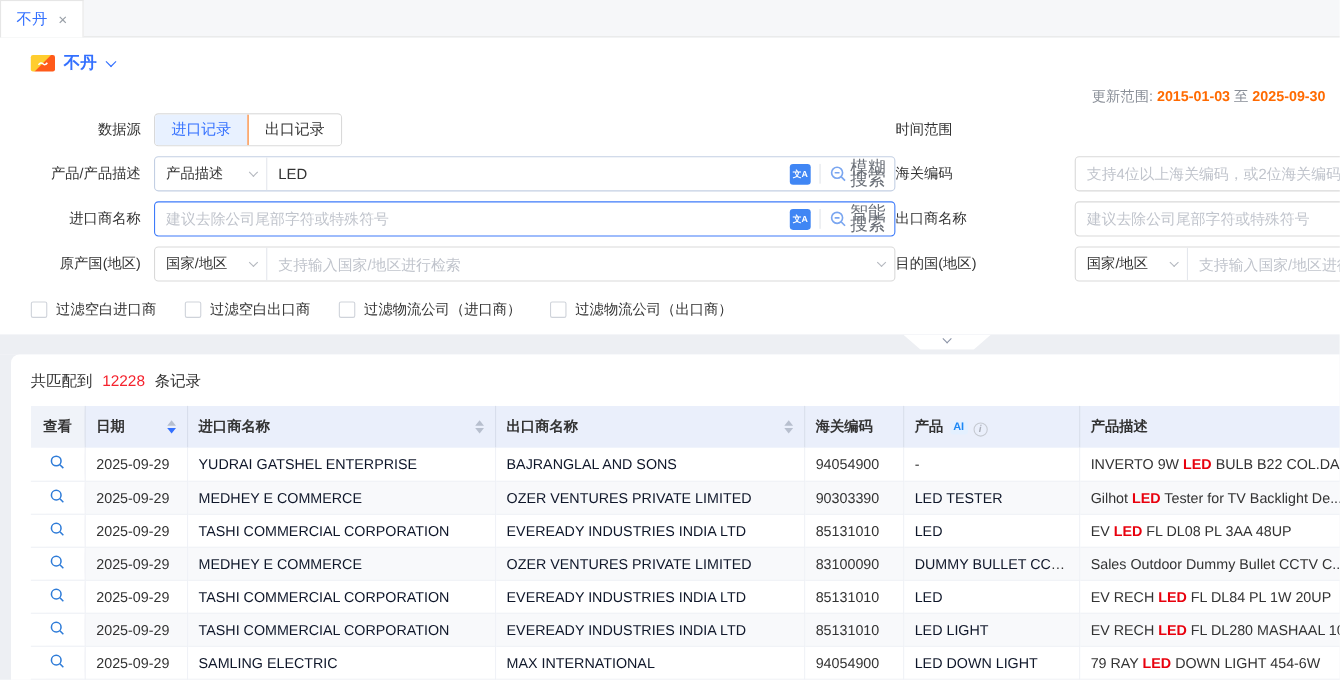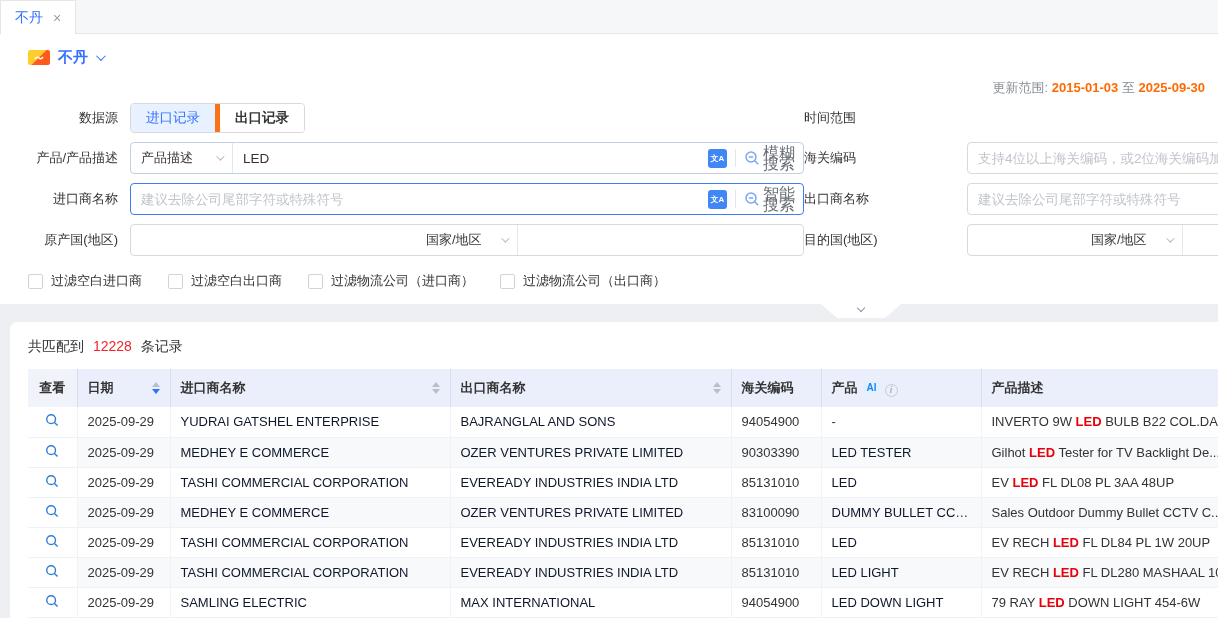--- a/index.html
+++ b/index.html
@@ -20,34 +20,34 @@
   .title-name { color:#3370ff; font-size:15px; font-weight:bold; }
   .chev { display:inline-block; width:7px; height:7px; border-right:1.6px solid #3370ff;
     border-bottom:1.6px solid #3370ff; transform:rotate(45deg) translateY(-2px); }
   .chev.gray { border-color:#b4b8bf; width:6px; height:6px; }
 
   
   .form-panel { position:relative; background:#fff; padding-bottom:14px; }
   .update-range { text-align:right; padding:2px 13px 6px 0; font-size:13px; color:#8a8f98; white-space:nowrap; }
   .update-range b { color:#ff6a00; font-weight:bold; }
   .band { display:flex; align-items:center; margin-bottom:9px; }
-  .lbl-left { width:130px; flex:none; text-align:right; padding-right:12px; color:#333; white-space:nowrap; }
+  .lbl-left { width:140px; flex:none; text-align:right; padding-right:12px; color:#333; white-space:nowrap; }
   .ctl-left { width:674px; flex:none; display:flex; }
   .lbl-right { width:163px; flex:none; text-align:left; padding-right:12px; color:#333; white-space:nowrap; }
   .ctl-right { flex:1; min-width:0; display:flex; align-items:center; white-space:nowrap; }
 
   .segmented { display:flex; border:1px solid #d9d9d9; border-radius:4px; overflow:hidden; height:30px; }
   .seg { padding:0 15px; display:flex; align-items:center; background:#fff; color:#333; cursor:pointer; font-size:13.5px; }
-  .seg + .seg { border-left:5px solid #f97316;font-weight:bold; }
+  .seg + .seg { border-left:1px solid #f97316; }
   .seg.active { background:#e8f1ff; color:#3370ff; border-left:none; }
 
   .compound { display:flex; align-items:center; height:32px; border:1px solid #c3cfe3; border-radius:4px;
     background:#fff; width:100%; overflow:hidden; }
   .compound.blue { border-color:#3e7bfa; }
-  .compound.plainb { border-color:#d9d9d9;flex-direction:column; }
+  .compound.plainb { border-color:#d9d9d9; }
   .cp-select { flex:none; width:102px; height:100%; display:flex; align-items:center; justify-content:space-between;
     padding:0 10px; border-right:1px solid #e4e7ed; color:#333; cursor:pointer; }
   .cp-input { flex:1; min-width:0; height:100%; border:none; outline:none; padding:0 10px; font-size:13.5px;
     font-family:inherit; color:#333; background:transparent; }
   .cp-input::placeholder, .txt-input::placeholder { color:#c0c4cc; }
   .trans-icon { flex:none; width:19px; height:19px; border-radius:3px; background:#4086f4; color:#fff;
     font-size:8px; line-height:19px; text-align:center; margin-right:8px; cursor:pointer; font-weight:bold; }
   .cp-divider { flex:none; width:1px; height:18px; background:#e2e5ea; }
   .search-btn { flex:none; display:flex; align-items:center; gap:3px; padding:0 8px; cursor:pointer; height:100%; }
   .search-btn .stxt { font-size:16px; line-height:11.5px; color:#6b7078; }

